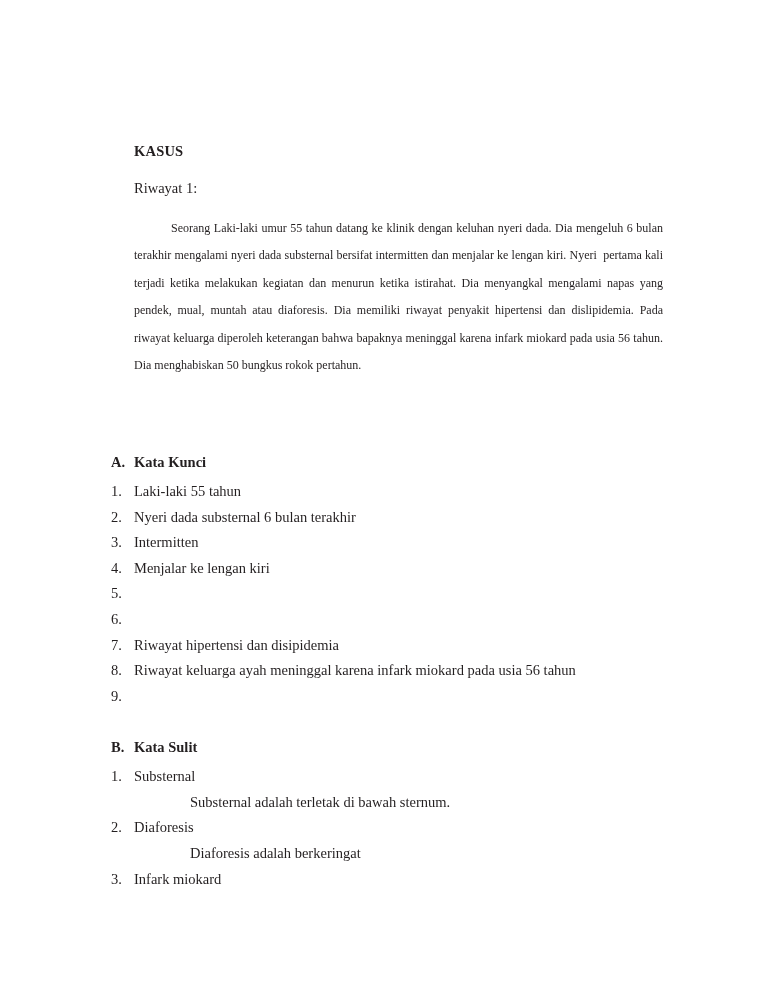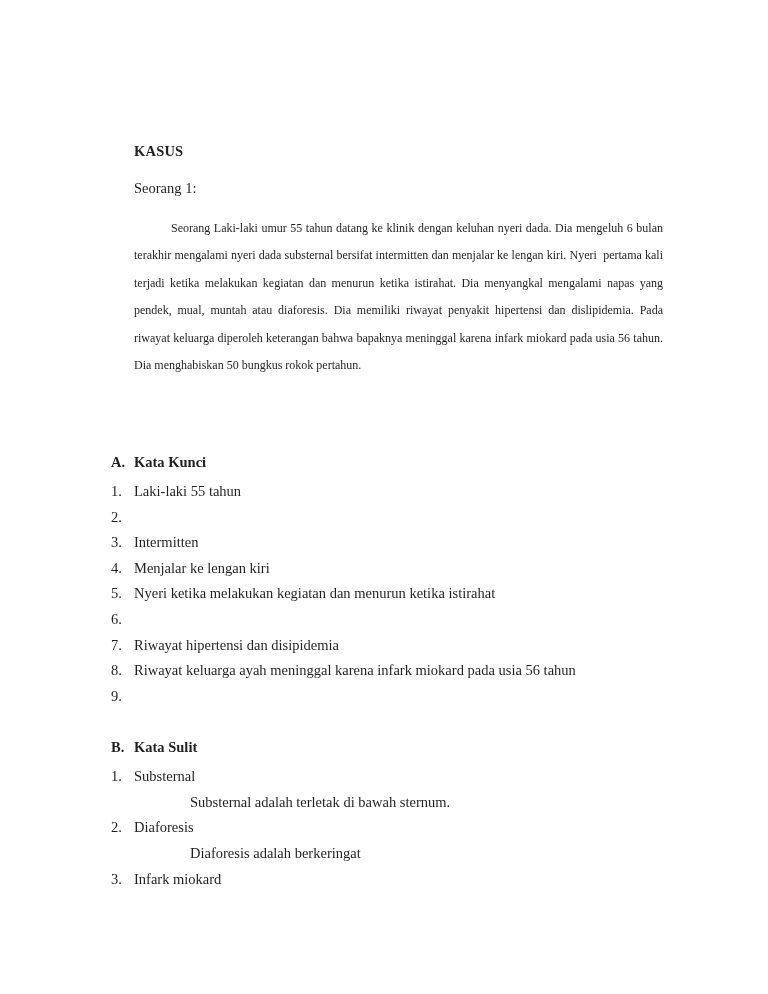--- a/index.html
+++ b/index.html
@@ -101,47 +101,47 @@
     white-space: nowrap;
   }
 </style>
 </head>
 <body>
 
 <div id="page">
 
   <div class="heading-kasus">KASUS</div>
 
-  <div class="label-skenario">Seorang 1:</div>
+  <div class="label-skenario">Riwayat 1:</div>
 
   <div class="scenario-para">Seorang Laki-laki umur 55 tahun datang ke klinik dengan keluhan nyeri dada. Dia mengeluh 6 bulan terakhir mengalami nyeri dada substernal bersifat intermitten dan menjalar ke lengan kiri. Nyeri  pertama kali terjadi ketika melakukan kegiatan dan menurun ketika istirahat. Dia menyangkal mengalami napas yang pendek, mual, muntah atau diaforesis. Dia memiliki riwayat penyakit hipertensi dan dislipidemia. Pada riwayat keluarga diperoleh keterangan bahwa bapaknya meninggal karena infark miokard pada usia 56 tahun. Dia menghabiskan 50 bungkus rokok pertahun.</div>
 
   <div class="section-head" style="top:454px;">
     <span class="sec-marker">A.</span><span>Kata Kunci</span>
   </div>
 
   <ul class="num-list" style="top:479px;">
     <li>
       <span class="num-marker">1.</span>
       <span class="num-text">Laki-laki 55 tahun</span>
     </li>
     <li>
       <span class="num-marker">2.</span>
+      <span class="num-text">Nyeri dada substernal 6 bulan terakhir</span>
     </li>
     <li>
       <span class="num-marker">3.</span>
       <span class="num-text">Intermitten</span>
     </li>
     <li>
       <span class="num-marker">4.</span>
       <span class="num-text">Menjalar ke lengan kiri</span>
     </li>
     <li>
       <span class="num-marker">5.</span>
-      <span class="num-text">Nyeri ketika melakukan kegiatan dan menurun ketika istirahat</span>
     </li>
     <li>
       <span class="num-marker">6.</span>
     </li>
     <li>
       <span class="num-marker">7.</span>
       <span class="num-text">Riwayat hipertensi dan disipidemia</span>
     </li>
     <li>
       <span class="num-marker">8.</span>

